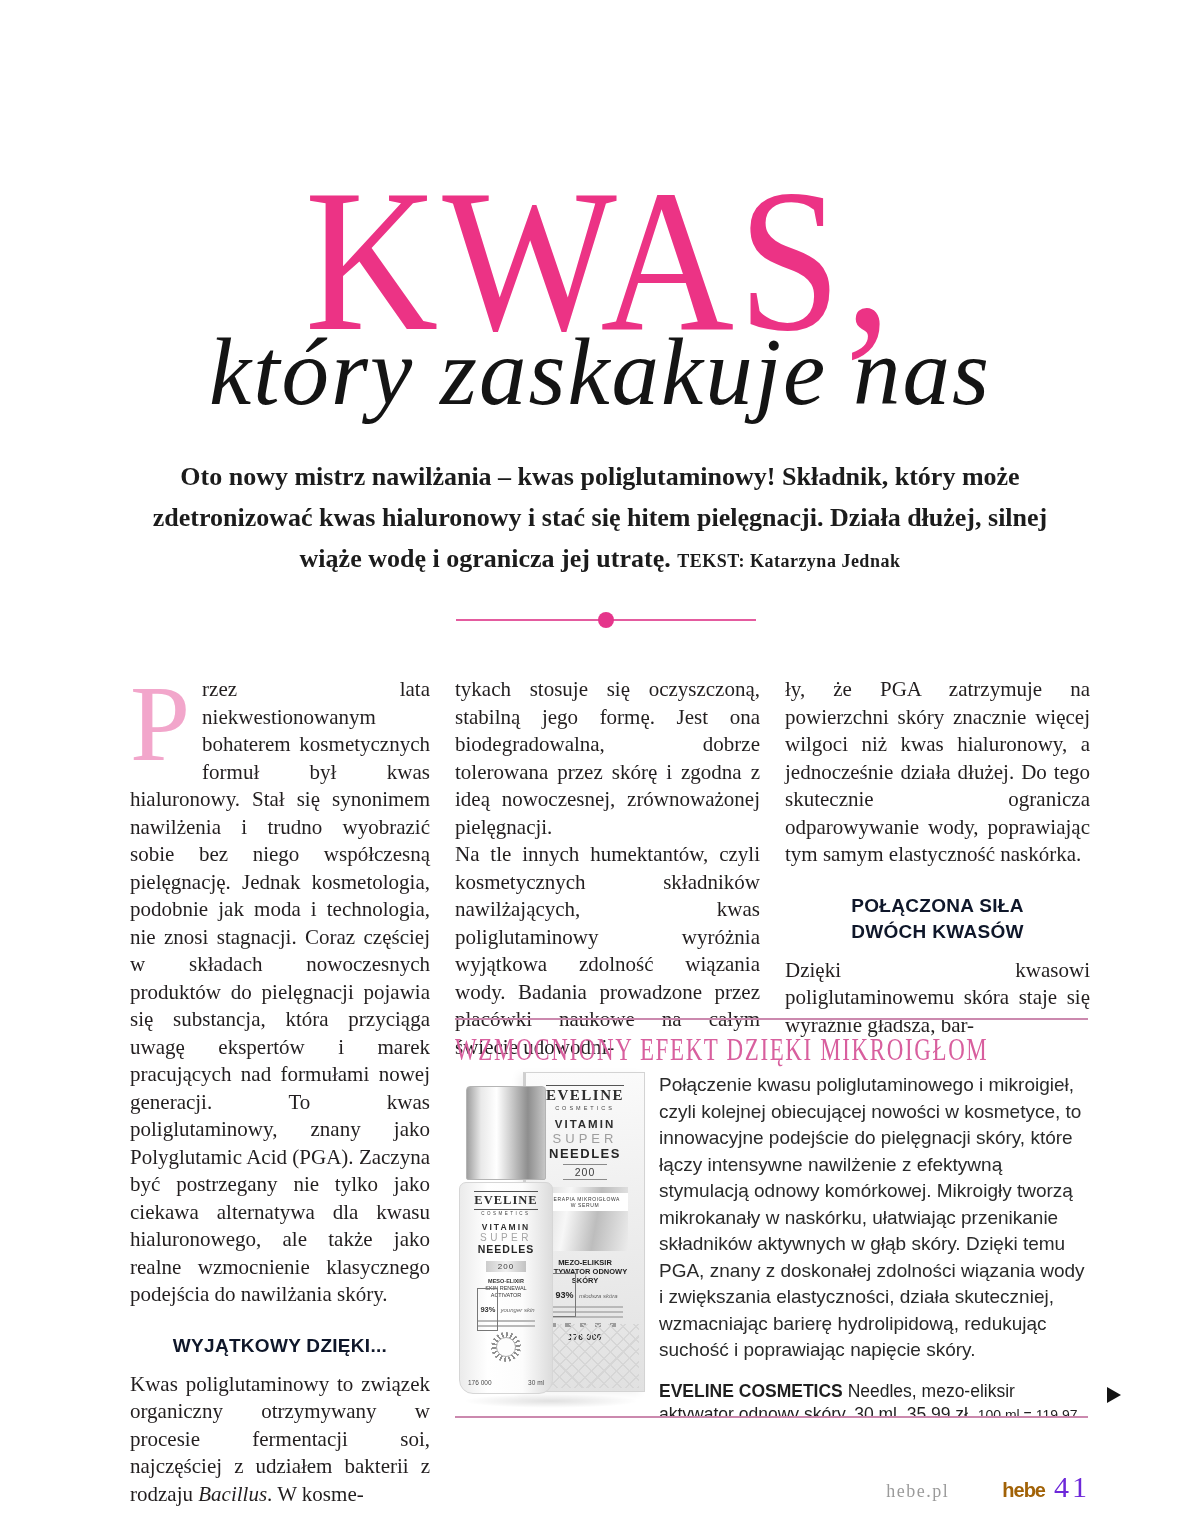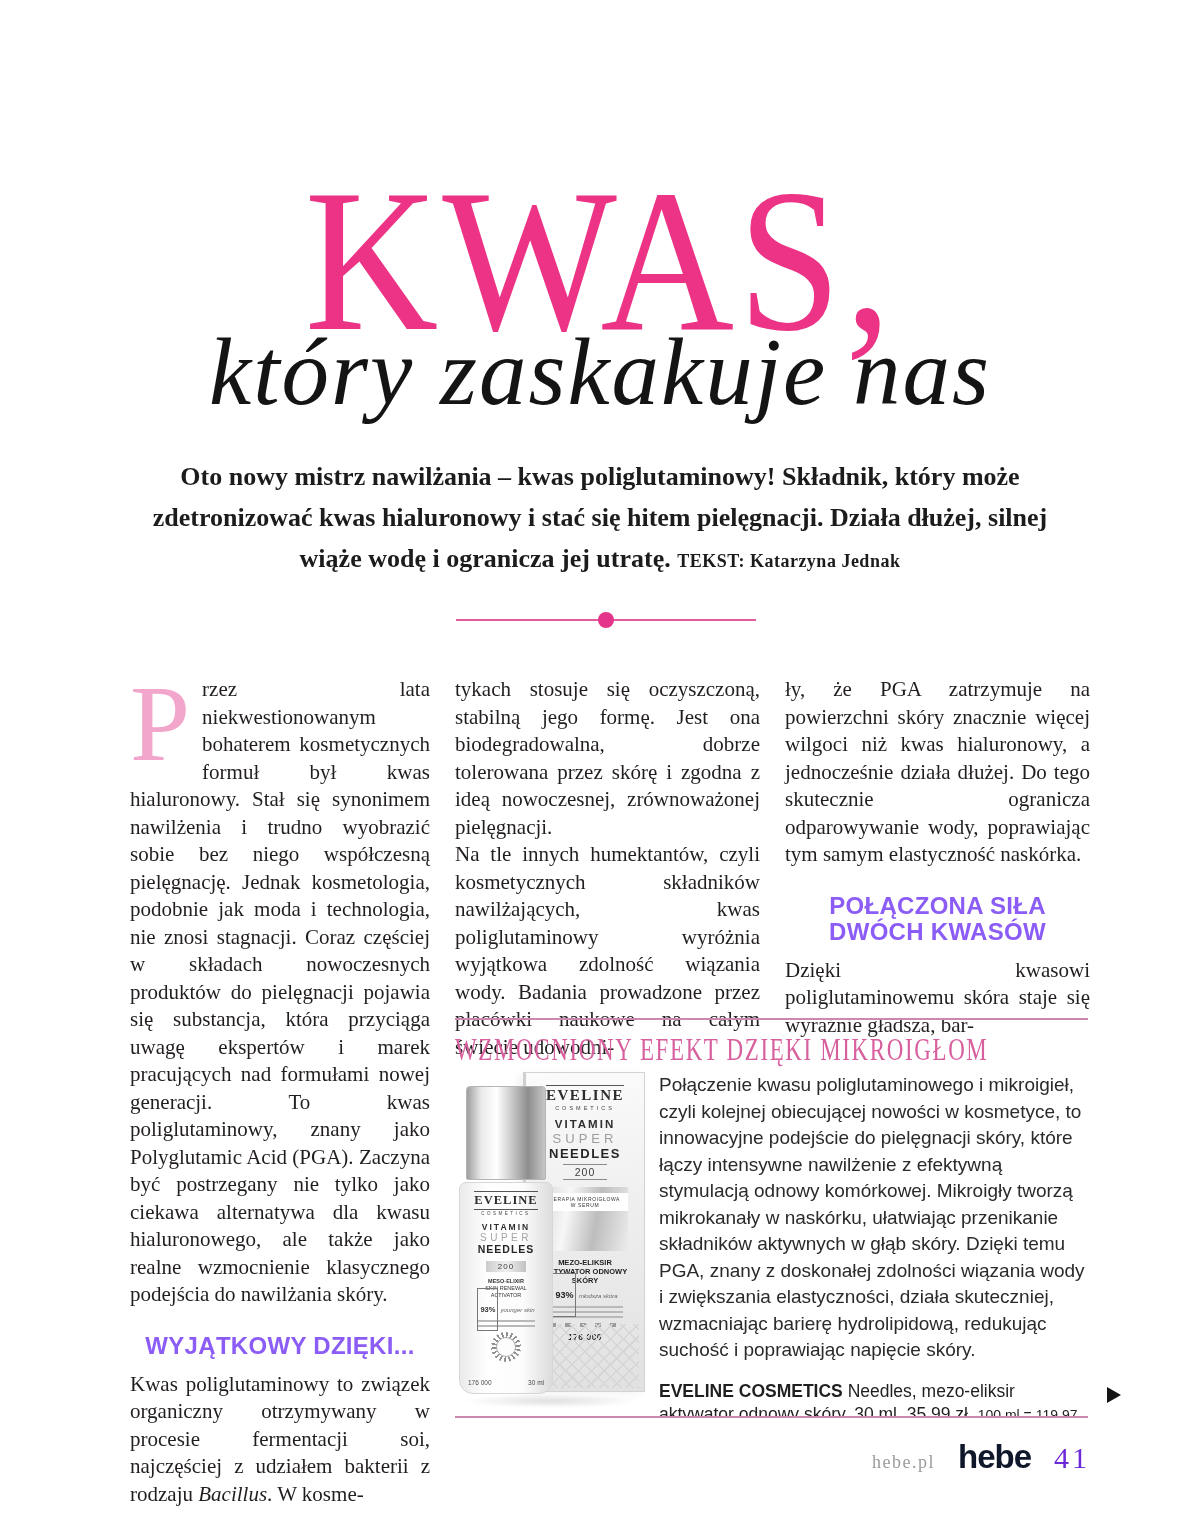--- a/index.html
+++ b/index.html
@@ -23,21 +23,21 @@
   .columns{position:absolute;top:676px;left:130px;width:960px;display:flex;}
   .col{text-align:justify;font-size:21px;line-height:27.5px;}
   .col1{width:300px;margin-right:25px;}
   .col2{width:305px;margin-right:25px;}
   .col3{width:305px;}
   .col p{margin:0;}
   .col p + p{margin-top:0;}
   .dropcap{float:left;color:#f2a6cb;font-size:108px;line-height:84px;padding:6px 12px 0 0;
          font-family:"Liberation Serif",serif;}
   .col-heading{margin:24px 0 12px;text-align:center;font-family:"Liberation Sans",sans-serif;
-         font-weight:700;font-size:24px;line-height:26px;letter-spacing:0.3px;color:#8b5cf6;}
+         font-weight:700;font-size:19px;line-height:26px;letter-spacing:0.3px;color:#0f172a;}
   .col-heading span{display:block;}
 
   
   .feature-box{position:absolute;left:455px;top:1018px;width:633px;height:400px;box-sizing:border-box;
          border-top:2px solid #cb89ae;border-bottom:2px solid #cb89ae;padding-top:10px;overflow:hidden;}
   .feature-heading{margin:2px 0 8px;font-family:"Liberation Serif",serif;font-weight:400;
          font-size:28px;letter-spacing:2px;color:#d85f9e;white-space:nowrap;
          transform:scaleX(0.82) scaleY(1.12);transform-origin:left top;}
   .feature-content{display:flex;margin-top:4px;}
   .feature-right{flex:1;padding-left:12px;}
@@ -98,24 +98,24 @@
   .b-pct-row{margin-top:6px;font-size:7.5px;}
   .badge{width:30px;height:30px;border-radius:50%;margin:5px auto 0;position:relative;
          background:repeating-conic-gradient(#8f8f8f 0 8deg,transparent 8deg 20deg);}
   .badge::after{content:"";position:absolute;inset:5px;background:#fdfdfd;border:1px solid #ababab;border-radius:50%;}
   .b-bottom{position:absolute;bottom:7px;left:8px;right:8px;display:flex;justify-content:space-between;
          font-size:6.5px;color:#4a4a4a;}
 
   
   .page-arrow{position:absolute;left:1107px;top:1387px;width:0;height:0;
          border-left:14px solid #141414;border-top:8px solid transparent;border-bottom:8px solid transparent;}
-  .page-footer{position:absolute;top:1438px;right:110px;display:flex;align-items:baseline;gap:23px;}
+  .page-footer{position:absolute;top:1470px;right:110px;display:flex;align-items:baseline;gap:9px;}
   .footer-site{color:#9b9b9b;font-size:18px;letter-spacing:1.5px;}
-  .footer-logo{font-family:"Liberation Sans",sans-serif;font-weight:700;font-size:33px;
-         letter-spacing:-1px;color:#0f172a;}
+  .footer-logo{font-family:"Liberation Sans",sans-serif;font-weight:700;font-size:20px;
+         letter-spacing:-1px;color:#a16207;margin-left:44px;}
   .footer-num{color:#6d28d9;font-size:30px;letter-spacing:3px;}
   em{font-style:italic;}
 </style>
 </head>
 <body>
 
 <div class="page">
 
   <h1 class="title">KWAS,</h1>
   <h2 class="subtitle">który zaskakuje nas</h2>

